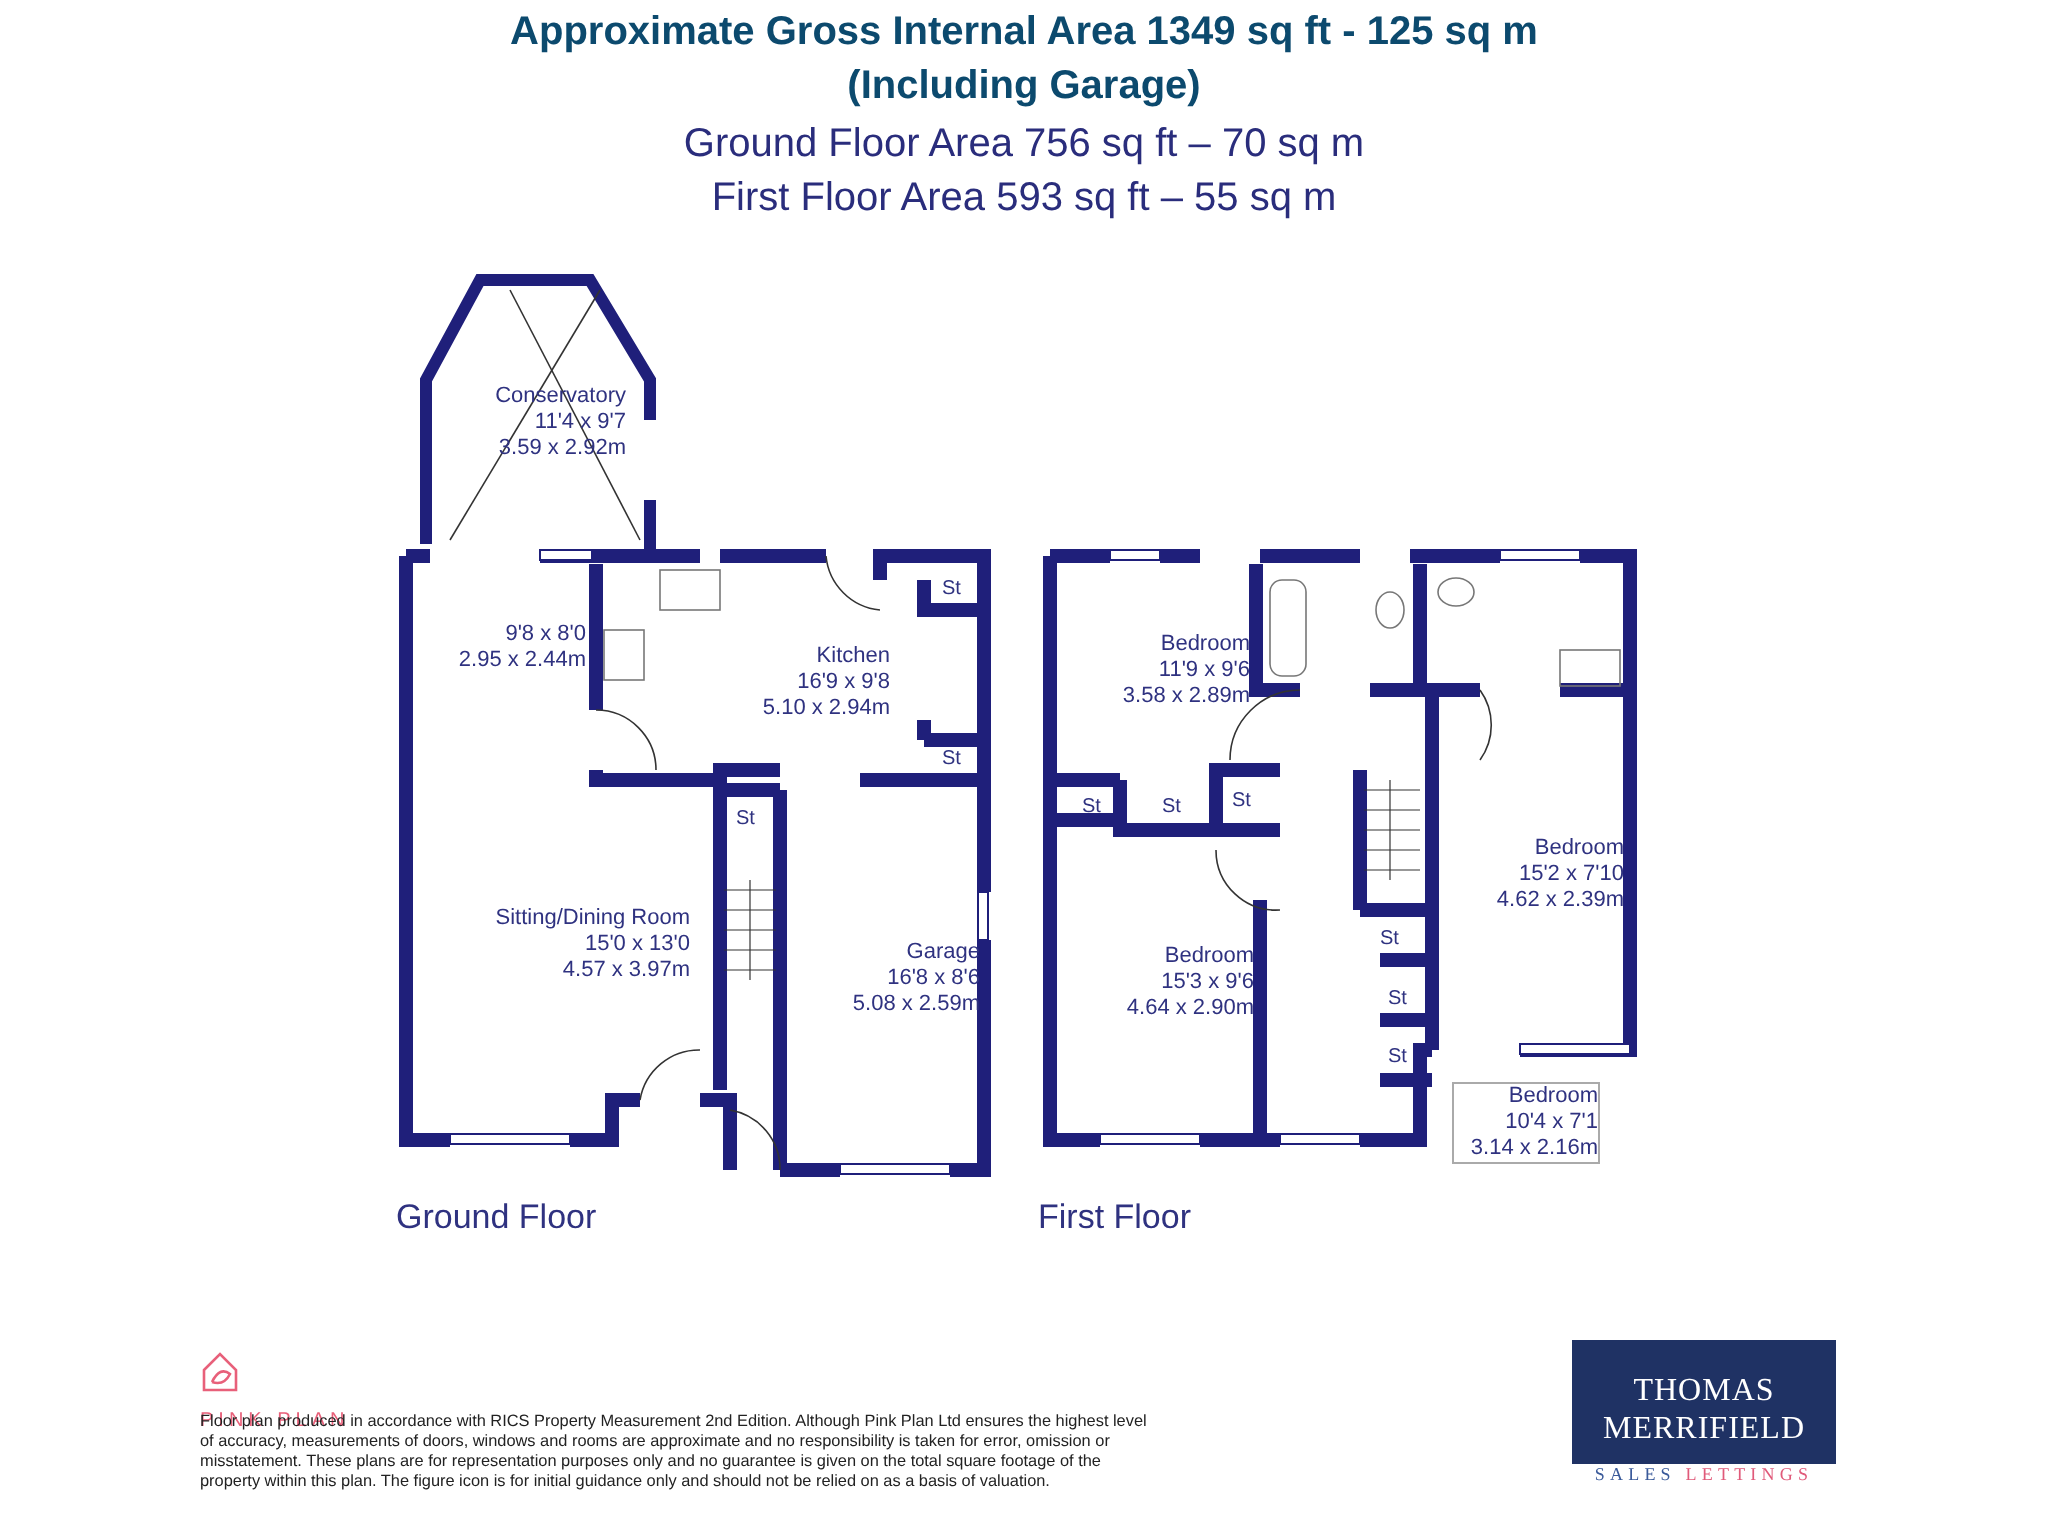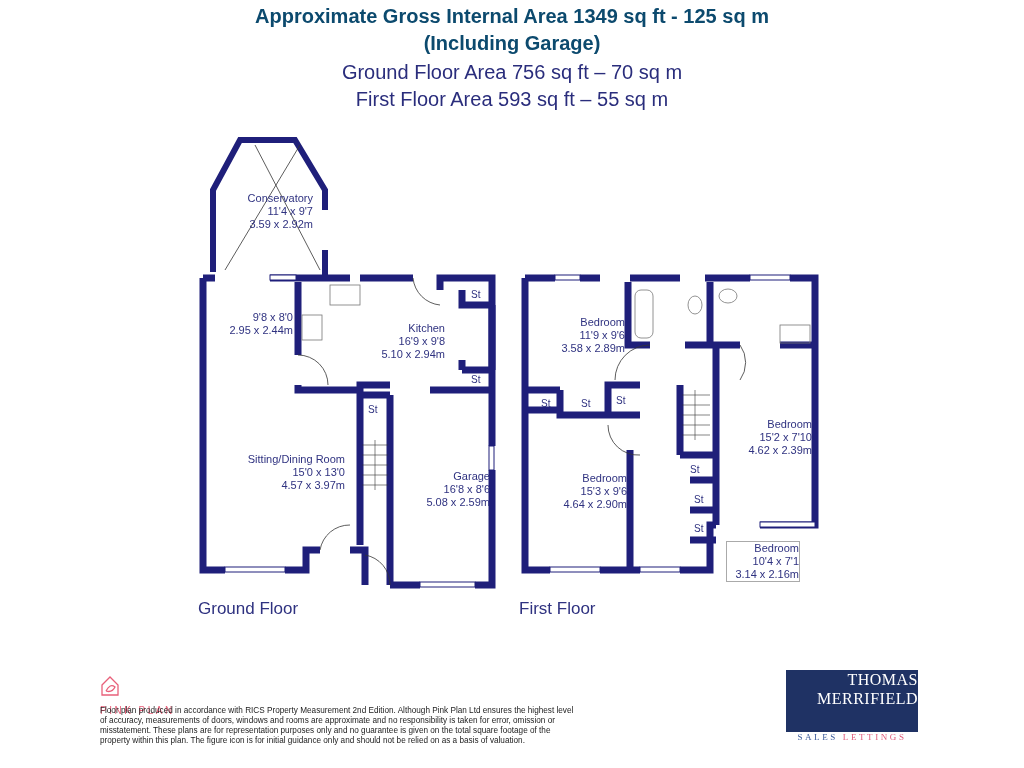--- a/index.html
+++ b/index.html
@@ -8,21 +8,21 @@
   .h1 { top:4px; font-size:20px; font-weight:bold; line-height:25px; }
   .h2 { top:31px; font-size:20px; font-weight:bold; line-height:25px; }
   .h3 { top:59px; font-size:20px; line-height:26px; color:#2a2d7c; }
   .h4 { top:86px; font-size:20px; line-height:26px; color:#2a2d7c; }
   svg.plan { position:absolute; left:0; top:0; }
   .lbl { position:absolute; text-align:right; color:#2f3280; font-size:11px; line-height:13px; }
   .floor-lbl { position:absolute; font-size:17px; color:#2f3280; }
   .pink-logo { position:absolute; left:100px; top:675px; display:flex; align-items:flex-start; gap:8px;flex-direction:column; }
   .pink-logo span { color:#e8607a; font-size:10px; letter-spacing:2.5px; }
   .disclaimer { position:absolute; left:100px; top:706px; width:480px; font-size:8.2px; line-height:10px; color:#222; }
-  .tm { position:absolute; left:786px; top:670px; width:132px; height:62px; background:#1f3264; color:#fff; font-family:"Liberation Serif", serif; font-size:16px; line-height:19px; text-align:right; padding-top:0; box-sizing:border-box; letter-spacing:0.5px; }
+  .tm { position:absolute; left:786px; top:670px; width:132px; height:62px; background:#1f3264; color:#fff; font-family:"Liberation Serif", serif; font-size:16px; line-height:19px; text-align:center; padding-top:16px; box-sizing:border-box; letter-spacing:0.5px; }
   .tm-sub { position:absolute; left:786px; top:732px; width:132px; text-align:center; font-family:"Liberation Serif", serif; font-size:9px; letter-spacing:2.6px; }
   .tm-sub .s { color:#3a5a9a; } .tm-sub .l { color:#e05a7a; }
   .stlbl { position:absolute; font-size:10px; color:#2f3280; }
 </style>
 </head>
 <body>
 
 <div class="hdr h1">Approximate Gross Internal Area 1349 sq ft - 125 sq m</div>
 <div class="hdr h2">(Including Garage)</div>
 <div class="hdr h3">Ground Floor Area 756 sq ft – 70 sq m</div>

